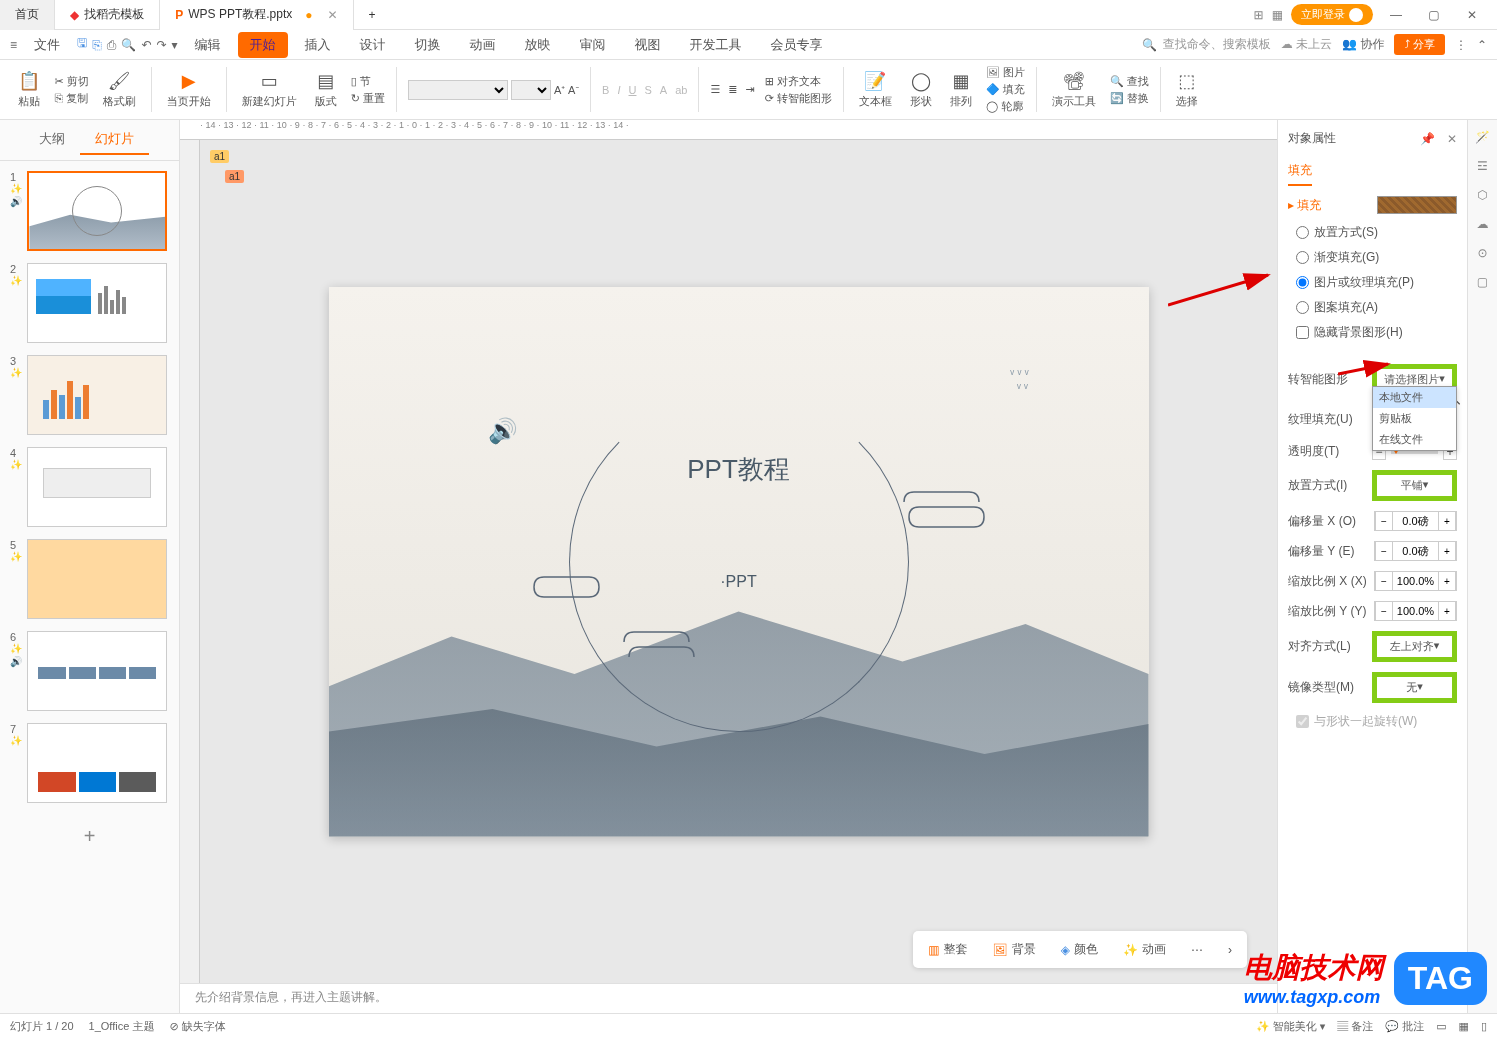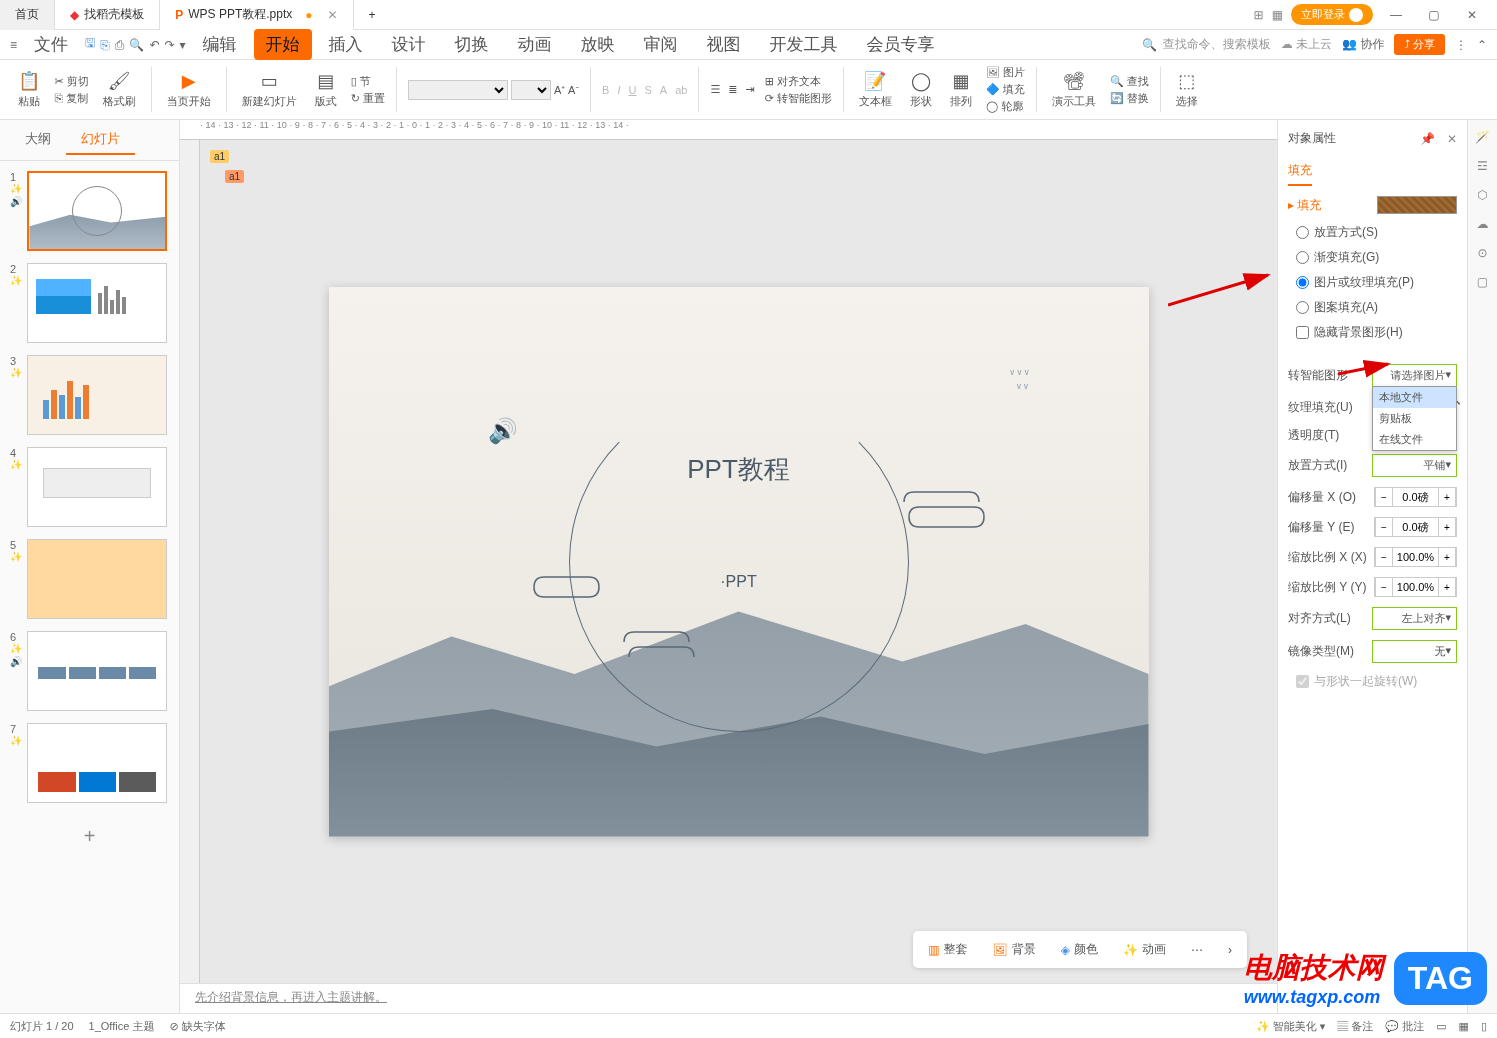--- a/index.html
+++ b/index.html
@@ -10,38 +10,38 @@
 .tb-tab { padding: 0 15px; height: 30px; display: flex; align-items: center; gap: 5px; border-right: 1px solid #e0e0e0; cursor: pointer; }
 .tb-tab.active { background: #fff; }
 .tb-tab.home { background: #f0f0f0; }
 .wps-icon { color: #ff6000; font-weight: bold; }
 .titlebar-right { margin-left: auto; display: flex; align-items: center; gap: 8px; padding-right: 10px; }
 .login-btn { background: #ff9500; color: #fff; padding: 3px 10px; border-radius: 12px; font-size: 11px; display: flex; align-items: center; gap: 4px; }
 .win-btn { width: 30px; height: 30px; display: flex; align-items: center; justify-content: center; color: #666; }
 
 
 .menubar { height: 30px; background: #fff; display: flex; align-items: center; padding: 0 10px; gap: 5px; border-bottom: 1px solid #e0e0e0; }
-.menu-item { padding: 4px 12px; cursor: pointer; font-size: 17px; color: #555; }
-.menu-item.active { background: #ff6a00; color: #0f172a; border-radius: 4px; }
+.menu-item { padding: 4px 12px; cursor: pointer; font-size: 13px; color: #555; }
+.menu-item.active { background: #ff6a00; color: #4c1d95; border-radius: 4px; }
 .menubar-right { margin-left: auto; display: flex; align-items: center; gap: 10px; }
 .search-box { color: #999; display: flex; align-items: center; gap: 5px; }
 .share-btn { background: #ff6a00; color: #fff; padding: 3px 10px; border-radius: 3px; font-size: 11px; }
 
 
 .ribbon { height: 60px; background: #fff; display: flex; align-items: center; padding: 0 10px; border-bottom: 1px solid #e0e0e0; gap: 2px; }
 .ribbon-big { display: flex; flex-direction: column; align-items: center; gap: 2px; padding: 4px 8px; font-size: 11px; color: #555; }
 .ribbon-small { display: flex; flex-direction: column; gap: 2px; padding: 0 4px; font-size: 11px; color: #555; }
 .ribbon-sep { width: 1px; height: 45px; background: #e0e0e0; margin: 0 5px; }
 
 
 .main { display: flex; height: calc(100vh - 145px); }
 
 
 .slide-panel { width: 180px; background: #fafafa; border-right: 1px solid #e0e0e0; overflow-y: auto; }
-.slide-tabs { display: flex; border-bottom: 1px solid #e0e0e0; padding: 5px 10px; }
+.slide-tabs { display: flex; border-bottom: 1px solid #e0e0e0; padding: 5px 24px; }
 .slide-tab { padding: 5px 15px; cursor: pointer; font-size: 13px; color: #666; }
 .slide-tab.active { color: #ff6a00; border-bottom: 2px solid #ff6a00; }
 .slide-thumbs { padding: 10px; }
 .slide-thumb-wrap { display: flex; gap: 5px; margin-bottom: 12px; }
 .slide-num { font-size: 11px; color: #666; width: 12px; }
 .slide-indicators { display: flex; flex-direction: column; gap: 2px; font-size: 10px; color: #888; }
 .slide-thumb { width: 140px; height: 80px; background: #fff; border: 1px solid #ccc; position: relative; }
 .slide-thumb.active { border: 2px solid #ff6a00; }
 .slide-add { text-align: center; padding: 10px; font-size: 20px; color: #888; cursor: pointer; }
 
@@ -61,34 +61,34 @@
 .speaker-icon { position: absolute; top: 130px; left: 160px; color: #ff8800; font-size: 24px; }
 .cloud-deco { position: absolute; color: #8a9aa8; font-size: 30px; }
 .birds { position: absolute; top: 80px; right: 120px; color: #8a9aa8; font-size: 12px; }
 .comment-tag { position: absolute; background: #ffcc66; padding: 1px 4px; font-size: 10px; border-radius: 2px; }
 
 
 .canvas-toolbar { position: absolute; bottom: 15px; right: 30px; display: flex; gap: 5px; background: #fff; padding: 5px; border-radius: 5px; box-shadow: 0 1px 5px rgba(0,0,0,0.15); }
 .ct-btn { padding: 5px 10px; display: flex; align-items: center; gap: 4px; font-size: 12px; color: #555; cursor: pointer; }
 
 
-.notes { height: 30px; background: #fff; border-top: 1px solid #e0e0e0; padding: 5px 15px; font-size: 12px; color: #888; text-decoration: underline; }
+.notes { height: 30px; background: #fff; border-top: 1px solid #e0e0e0; padding: 5px 15px; font-size: 12px; color: #888; }
 
 
 .right-panel { width: 220px; background: #fff; border-left: 1px solid #e0e0e0; display: flex; }
 .rp-content { flex: 1; padding: 10px; position: relative; }
 .rp-sidebar { width: 30px; background: #f8f8f8; border-left: 1px solid #e0e0e0; display: flex; flex-direction: column; gap: 15px; padding: 10px 0; align-items: center; }
 .rp-header { display: flex; justify-content: space-between; align-items: center; margin-bottom: 10px; text-align: center; }
 .rp-title { font-size: 12px; color: #555; }
 .rp-tab { color: #ff6a00; border-bottom: 2px solid #ff6a00; padding: 5px 0; font-size: 12px; display: inline-block; margin-bottom: 10px; }
 .rp-section-title { color: #ff6a00; font-size: 12px; margin-bottom: 10px; display: flex; justify-content: space-between; align-items: center; }
 .texture-box { width: 80px; height: 18px; background: linear-gradient(45deg, #8b5a2b 25%, #a0692f 25%, #a0692f 50%, #8b5a2b 50%, #8b5a2b 75%, #a0692f 75%); background-size: 8px 8px; border: 1px solid #999; }
 .radio-row, .check-row { display: flex; align-items: center; gap: 5px; margin-bottom: 8px; font-size: 12px; color: #555; padding-left: 8px; }
 .form-row { display: flex; justify-content: space-between; align-items: center; margin-bottom: 10px; font-size: 12px; color: #555; }
-.select-box { border: 1px solid #84cc16; padding: 3px 5px; font-size: 11px; width: 85px; display: flex; justify-content: flex-end; background: #fff; }
+.select-box { border: 5px solid #84cc16; padding: 3px 5px; font-size: 11px; width: 85px; display: flex; justify-content: center; background: #fff; }
 .dropdown-menu { position: absolute; background: #fff; border: 1px solid #999; box-shadow: 0 2px 5px rgba(0,0,0,0.2); font-size: 11px; width: 85px; z-index: 100; }
 .dropdown-item { padding: 3px 6px; cursor: pointer; }
 .dropdown-item.hover { background: #cce4ff; }
 .spinner { display: flex; align-items: center; border: 1px solid #ccc; }
 .spinner button { width: 18px; height: 18px; border: none; background: #fff; border-left: 1px solid #ccc; border-right: 1px solid #ccc; cursor: pointer; font-size: 10px; }
 .spinner input { width: 45px; border: none; text-align: center; font-size: 11px; }
 .slider-row { display: flex; align-items: center; gap: 5px; }
 .slider-track { flex: 1; height: 4px; background: #ddd; position: relative; }
 .slider-handle { position: absolute; left: 0; top: -4px; width: 0; height: 0; border-left: 5px solid transparent; border-right: 5px solid transparent; border-top: 8px solid #ff6a00; }
 .arrow-red { position: absolute; color: #e00; font-size: 20px; font-weight: bold; }

